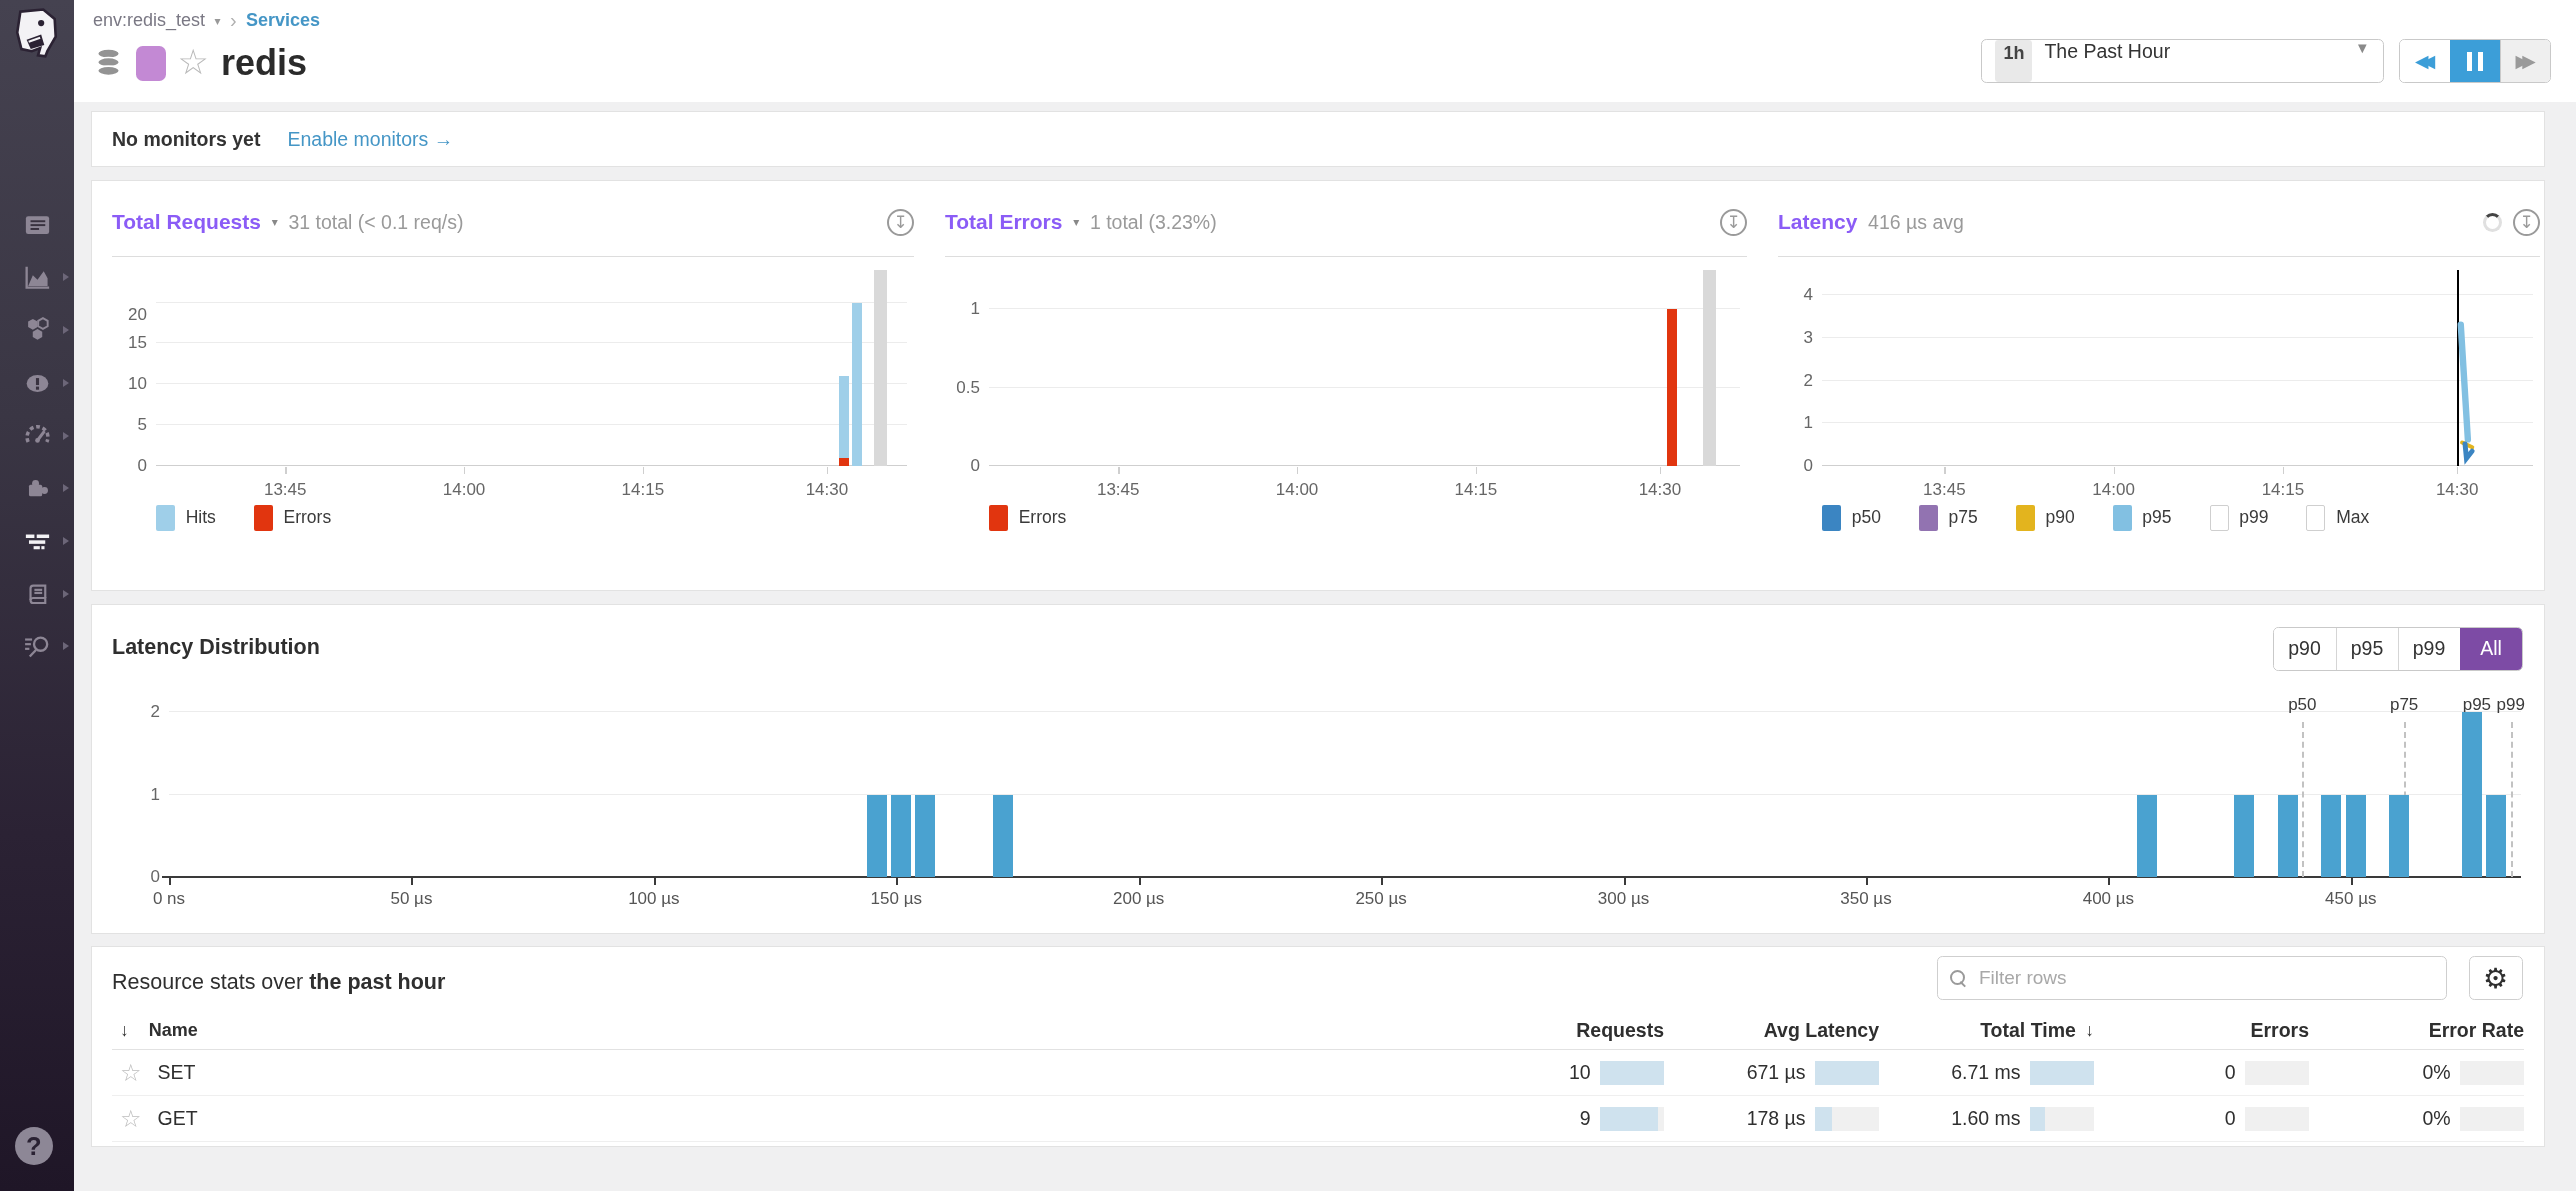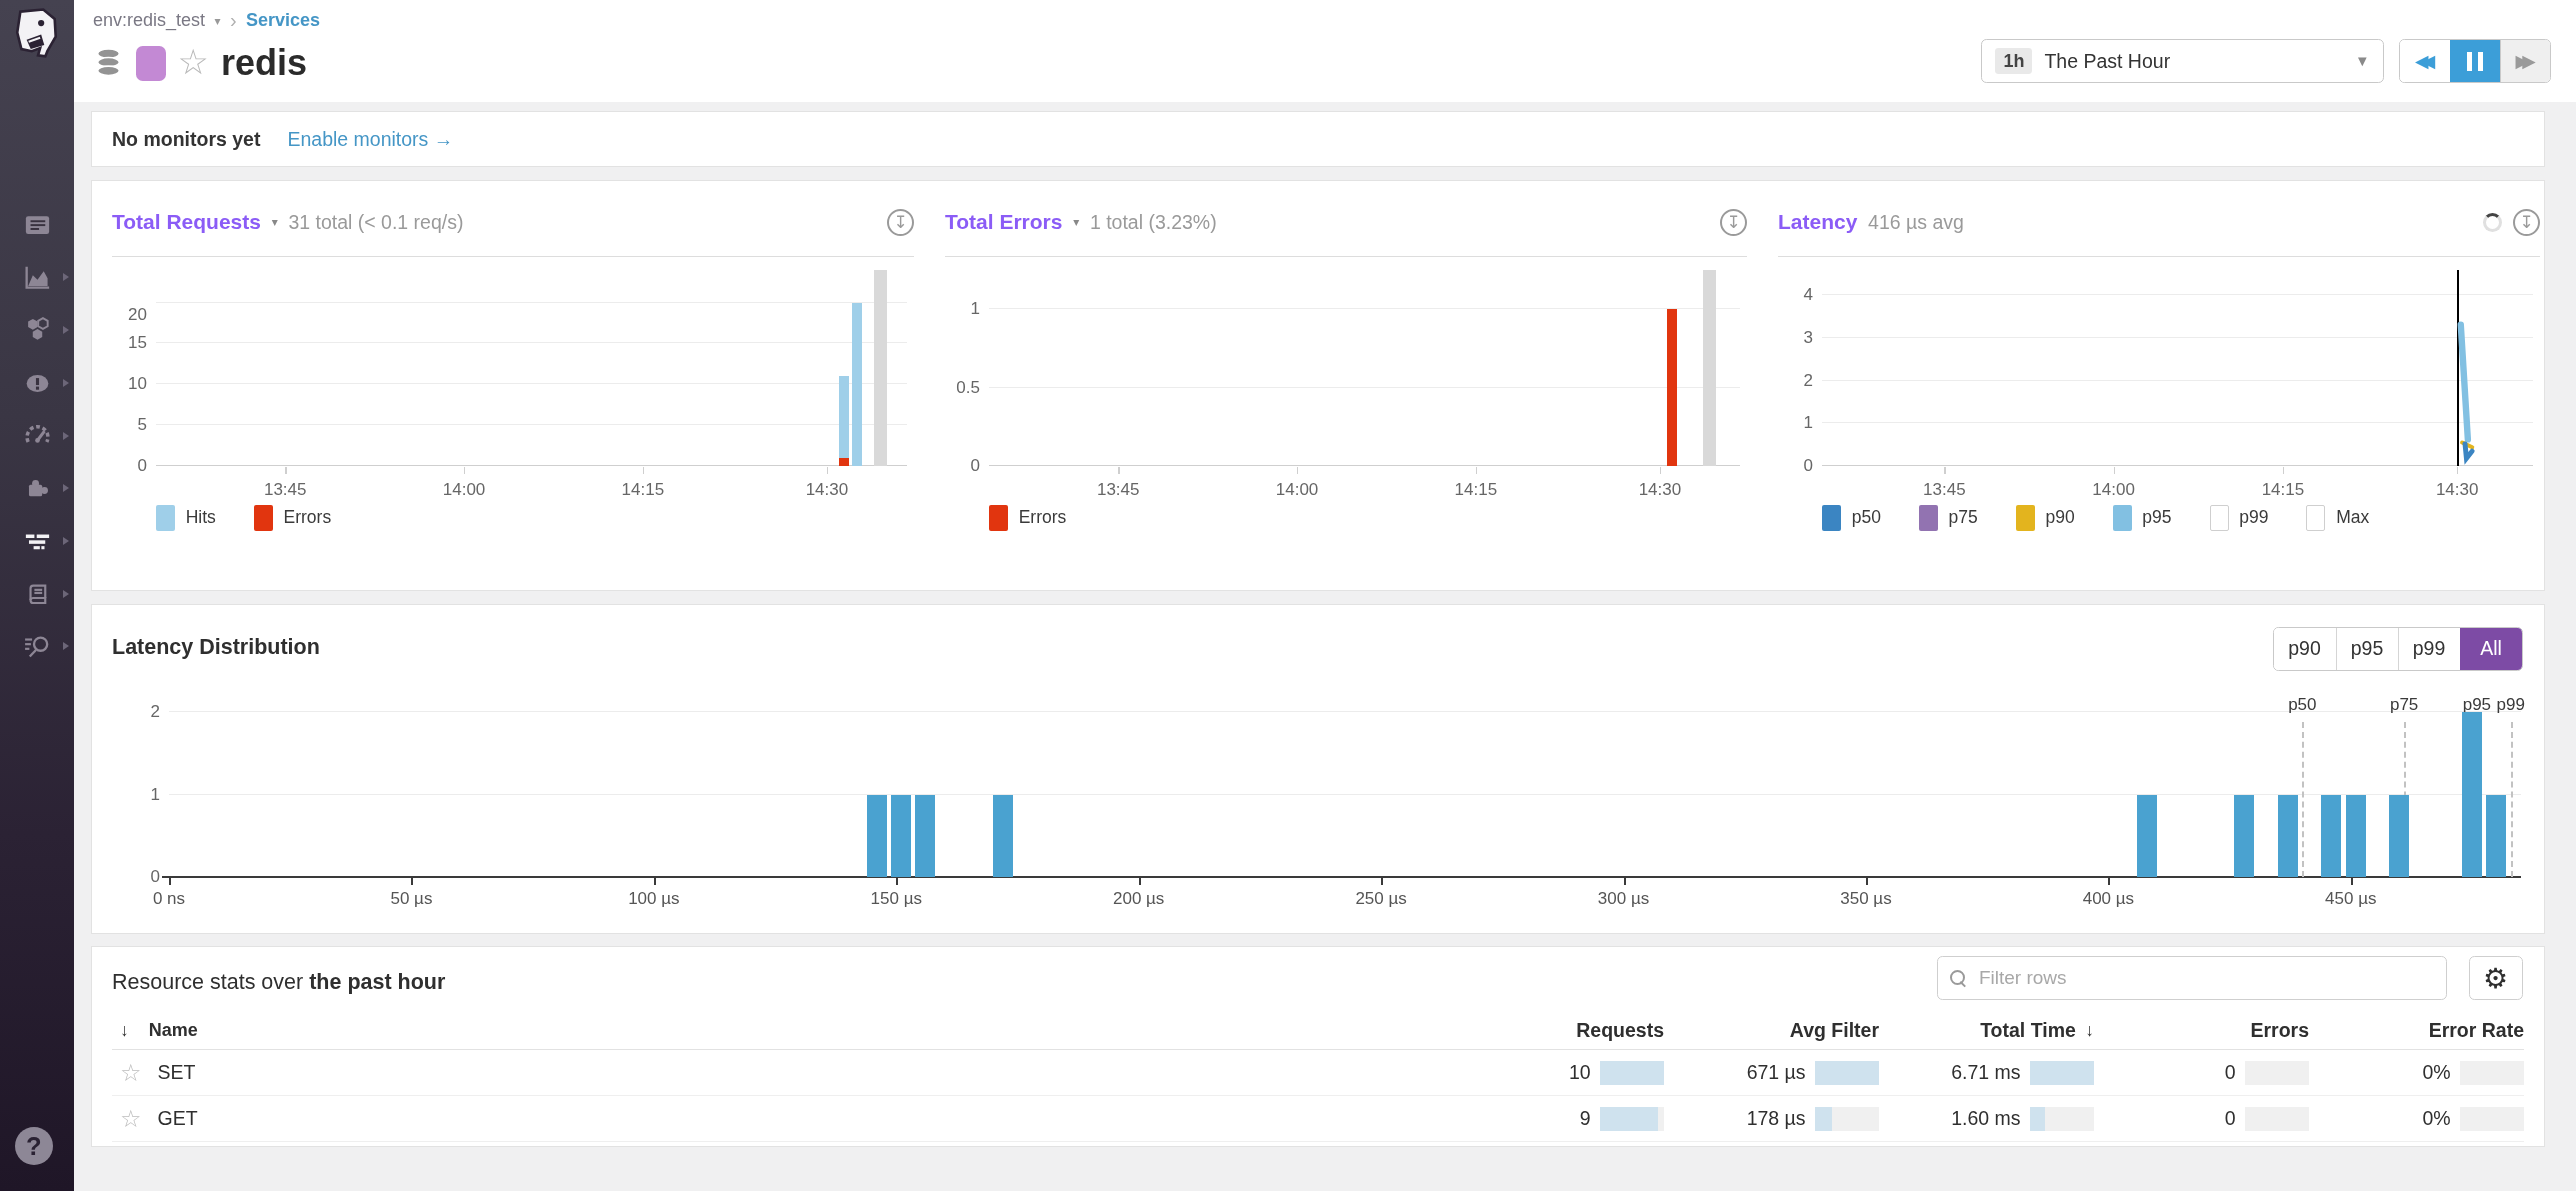--- a/index.html
+++ b/index.html
@@ -23,21 +23,21 @@
   .breadcrumb { position:absolute; left:19px; top:9.4px; font-size:18px; color:#7a7884; display:flex; align-items:center; gap:9.4px; }
   .breadcrumb .caret { font-size:12px; color:#999; }
   .breadcrumb .sep { color:#b0b0b0; font-size:20px; }
   .breadcrumb .svc-link { color:#4596c6; font-weight:bold; }
   .title-row { position:absolute; left:19px; top:42px; display:flex; align-items:center; gap:12px; }
   .svc-square { width:29.5px; height:35px; border-radius:6.7px; background:#c389d4; }
   .star-big { font-size:35px; color:#b9b9b9; line-height:1; margin-top:-4px; }
   .page-title { font-size:36px; font-weight:bold; color:#2b2b2b; }
   
   .time-select { position:absolute; left:1907px; top:39px; width:403px; height:44px; background:#fff;
-    border:1.3px solid #c9c9c9; border-radius:5.4px; display:flex; align-items:center; padding:0 13.4px; gap:12px; cursor:pointer; }
+    border:1.3px solid #c9c9c9; border-radius:5.4px; display:flex; padding:0 13.4px; gap:12px; cursor:pointer; }
   .time-badge { background:#e9e9e9; color:#444; font-size:18px; padding:2.7px 8px; border-radius:3.4px; font-weight:bold; }
   .time-label { font-size:19.5px; color:#333; flex:1; }
   .time-caret { color:#8a8a8a; font-size:14.8px; }
   .nav-group { position:absolute; left:2325px; top:39px; height:44px; display:flex; border:1.3px solid #c9c9c9; border-radius:5.4px; overflow:hidden; }
   .nav-btn { width:50px; height:100%; display:flex; align-items:center; justify-content:center; cursor:pointer; }
   .nav-btn.back { background:#fff; color:#3c9ed8; font-size:17.5px; letter-spacing:-6.7px; padding-right:6.7px; }
   .nav-btn.pause { background:#3c9ed8; }
   .nav-btn.fwd { background:#efefef; color:#9a9a9a; font-size:17.5px; letter-spacing:-6.7px; padding-right:6.7px; border-left:1.3px solid #c9c9c9; }
   .pause-bars { display:flex; gap:5.4px; }
   .pause-bars i { display:block; width:5.4px; height:19px; background:#fff; }
@@ -498,21 +498,21 @@
   <div class="res-table" id="res-table">
       <div class="tr head">
         <div class="c-name">
           <span class="sort-arrow">↓</span>
           <span>Name</span>
         </div>
         <div class="c-met">
           <span>Requests</span>
         </div>
         <div class="c-met">
-          <span>Avg Filter</span>
+          <span>Avg Latency</span>
         </div>
         <div class="c-met">
           <span>Total Time</span>
           <span class="sort-arrow"> ↓</span>
         </div>
         <div class="c-met">
           <span>Errors</span>
         </div>
         <div class="c-met">
           <span>Error Rate</span>

